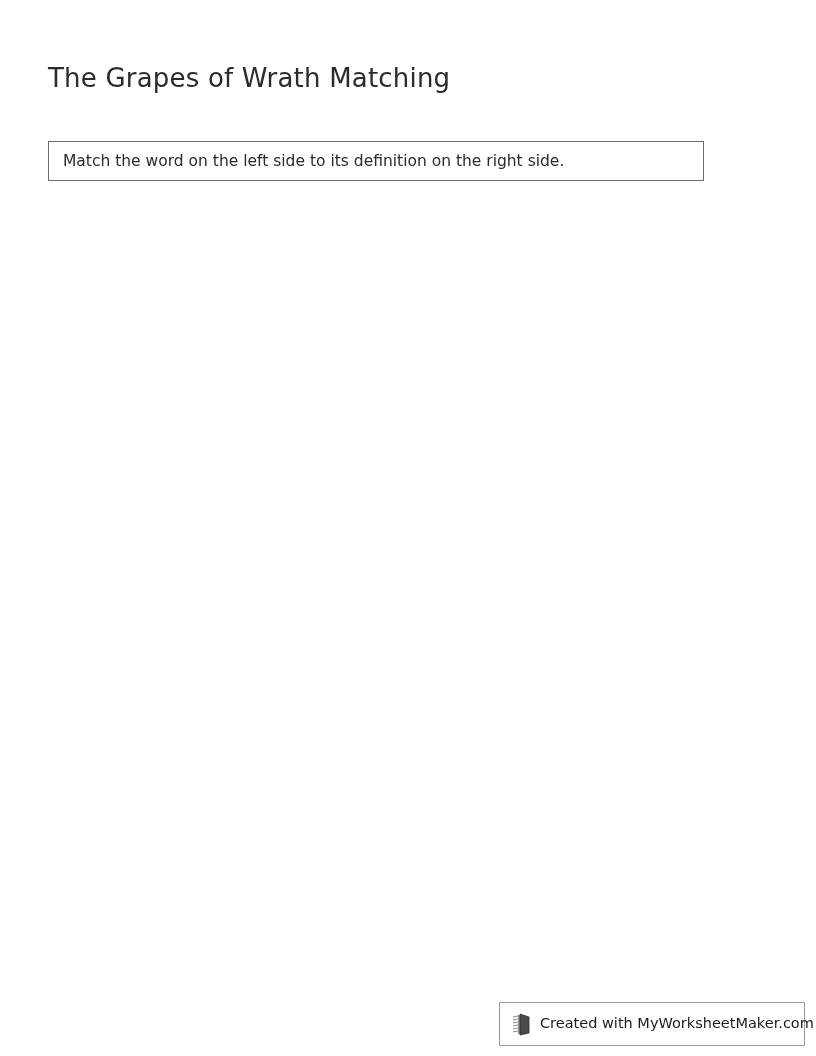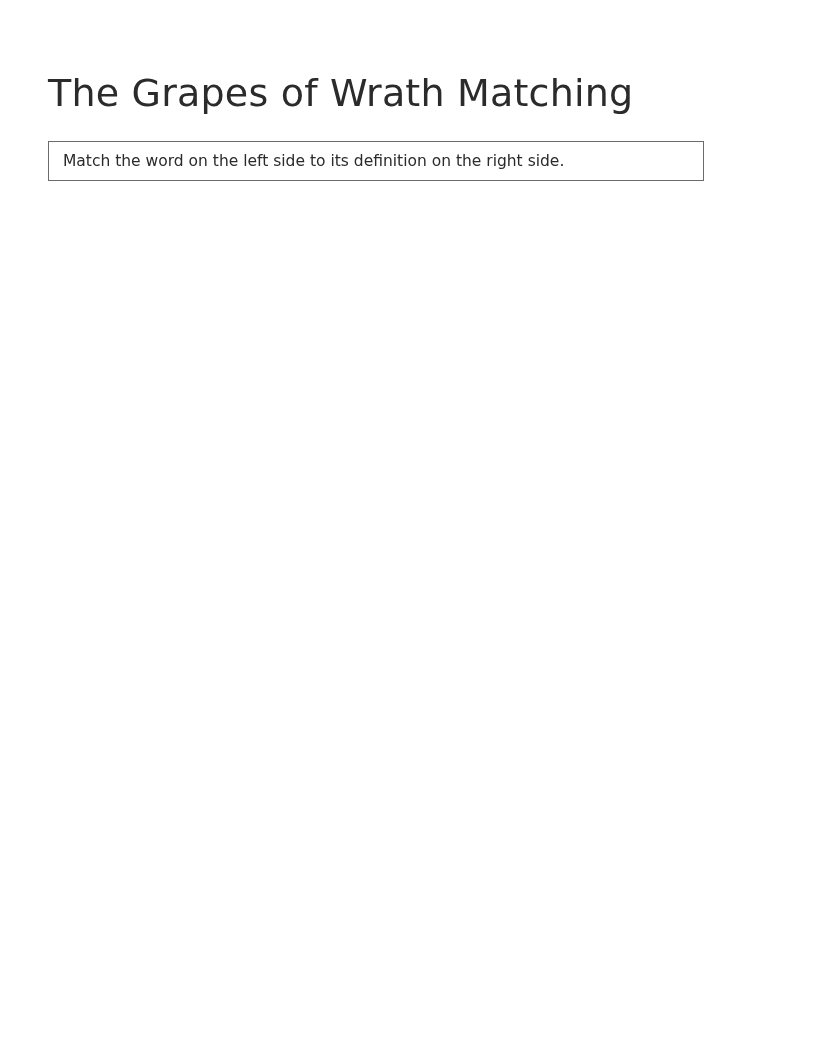--- a/index.html
+++ b/index.html
@@ -18,21 +18,21 @@
   .page {
     position: relative;
     width: 816px;
     height: 1056px;
     box-sizing: border-box;
   }
   .worksheet-title {
     position: absolute;
     left: 48px;
     top: 46px;
-    font-size: 38px;
+    font-size: 26px;
     font-weight: 400;
     color: #2b2b2b;
     letter-spacing: 0.2px;
     line-height: 1.2;
     white-space: nowrap;
   }
   .instructions-box {
     position: absolute;
     left: 48px;
     top: 141px;
@@ -90,14 +90,28 @@
 <div class="page">
 
   <h1 class="worksheet-title">The Grapes of Wrath Matching</h1>
 
   <div class="instructions-box">
     <span class="instructions-text">Match the word on the left side to its definition on the right side.</span>
   </div>
 
   <div class="matching-area"></div>
 
+  <div class="footer-badge">
+    <svg class="footer-logo" viewBox="0 0 20 24" aria-hidden="true">
+      <path d="M8 2 L17 5 L17 21 L8 23 Z" fill="#4a4a4a"></path>
+      <path d="M8 2 L17 5 L17 21 L8 23 Z" fill="none" stroke="#2b2b2b" stroke-width="0.8"></path>
+      <path d="M7 3 L7 22" stroke="#2b2b2b" stroke-width="1"></path>
+      <path d="M1 5 L6 4" stroke="#8a8a8a" stroke-width="1"></path>
+      <path d="M1 8 L6 7" stroke="#8a8a8a" stroke-width="1"></path>
+      <path d="M1 11 L6 10" stroke="#8a8a8a" stroke-width="1"></path>
+      <path d="M1 14 L6 13" stroke="#8a8a8a" stroke-width="1"></path>
+      <path d="M1 17 L6 16" stroke="#8a8a8a" stroke-width="1"></path>
+      <path d="M1 20 L6 19" stroke="#8a8a8a" stroke-width="1"></path>
+    </svg>
+    <span class="footer-text">Created with MyWorksheetMaker.com</span>
+  </div>
 
 </div>
 
 </body></html>

